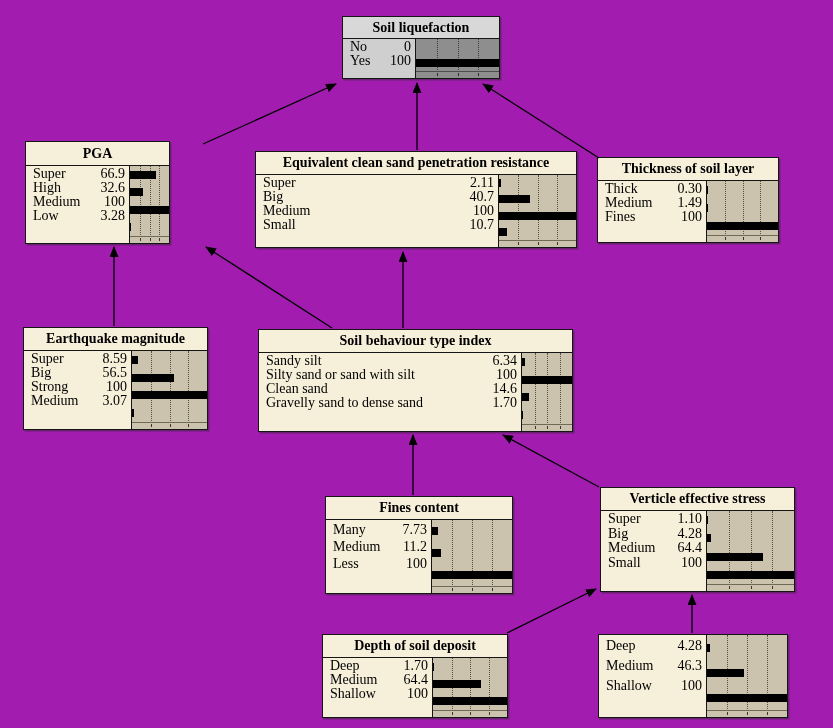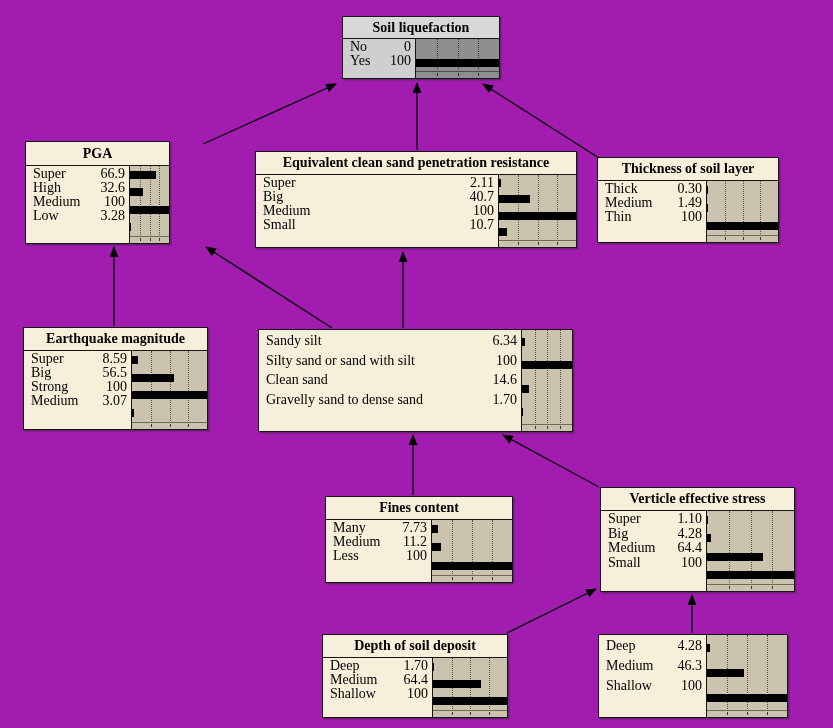--- a/index.html
+++ b/index.html
@@ -186,21 +186,21 @@
       <div class="states" style="width:108px">
         <div class="state-row">
             <span>Thick</span>
             <span class="state-value">0.30</span>
           </div>
         <div class="state-row">
             <span>Medium</span>
             <span class="state-value">1.49</span>
           </div>
         <div class="state-row">
-            <span>Thin</span>
+            <span>Fines</span>
             <span class="state-value">100</span>
           </div>
       </div>
       <div class="bars">
         <i class="gl" style="left:25%"></i>
           <i class="gl" style="left:50%"></i>
           <i class="gl" style="left:75%"></i>
         <div class="bar-row">
             <div class="bar" style="width: 0.3%;"></div>
           </div>
@@ -259,20 +259,21 @@
         <div class="scale">
             <i class="tick" style="left:25%"></i>
             <i class="tick" style="left:50%"></i>
             <i class="tick" style="left:75%"></i>
           </div>
       </div>
     </div>
   </div>
 
   <div class="node" style="left:258px;top:329px;width:315px;height:103px">
+    <div class="node-title" style="height:23px">Soil behaviour type index</div>
     <div class="node-body">
       <div class="states" style="width:262px">
         <div class="state-row">
             <span>Sandy silt</span>
             <span class="state-value">6.34</span>
           </div>
         <div class="state-row">
             <span>Silty sand or sand with silt</span>
             <span class="state-value">100</span>
           </div>
@@ -303,21 +304,21 @@
           </div>
         <div class="scale">
             <i class="tick" style="left:25%"></i>
             <i class="tick" style="left:50%"></i>
             <i class="tick" style="left:75%"></i>
           </div>
       </div>
     </div>
   </div>
 
-  <div class="node" style="left:325px;top:496px;width:188px;height:87px">
+  <div class="node" style="left:325px;top:496px;width:188px;height:98px">
     <div class="node-title" style="height:23px">Fines content</div>
     <div class="node-body">
       <div class="states" style="width:105px">
         <div class="state-row">
             <span>Many</span>
             <span class="state-value">7.73</span>
           </div>
         <div class="state-row">
             <span>Medium</span>
             <span class="state-value">11.2</span>

